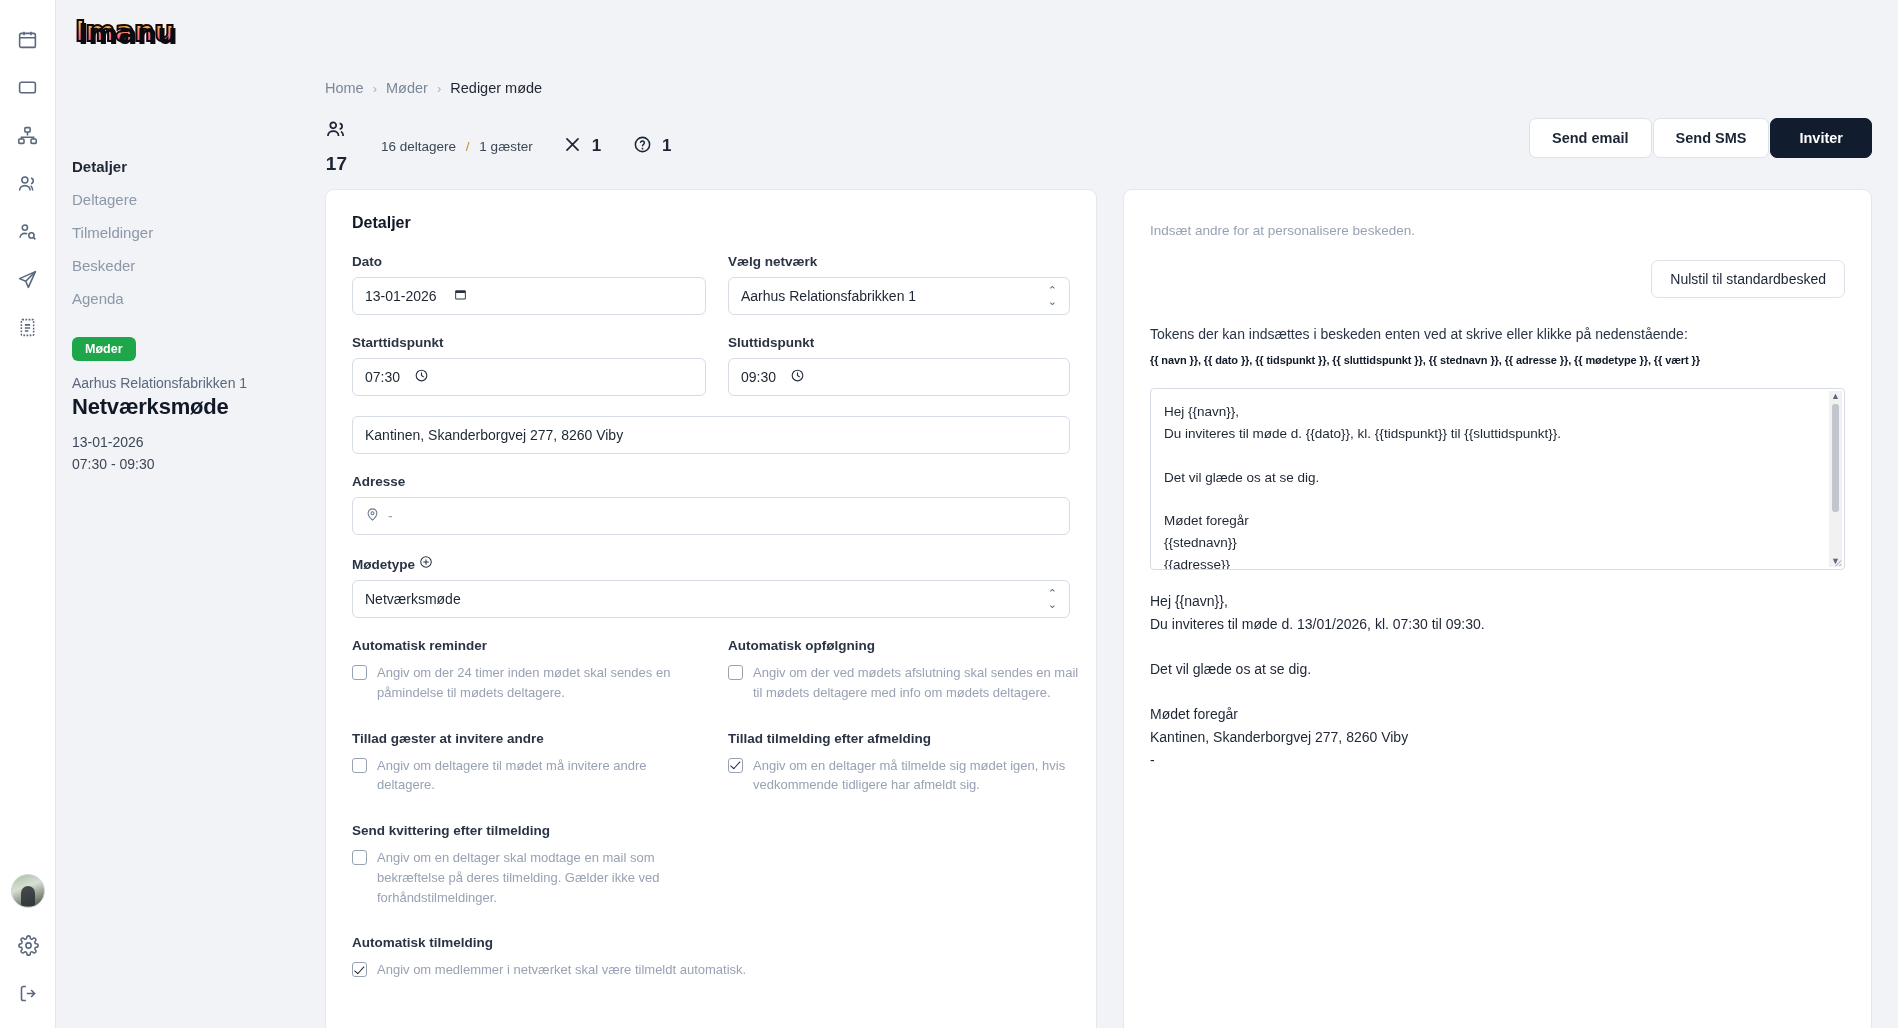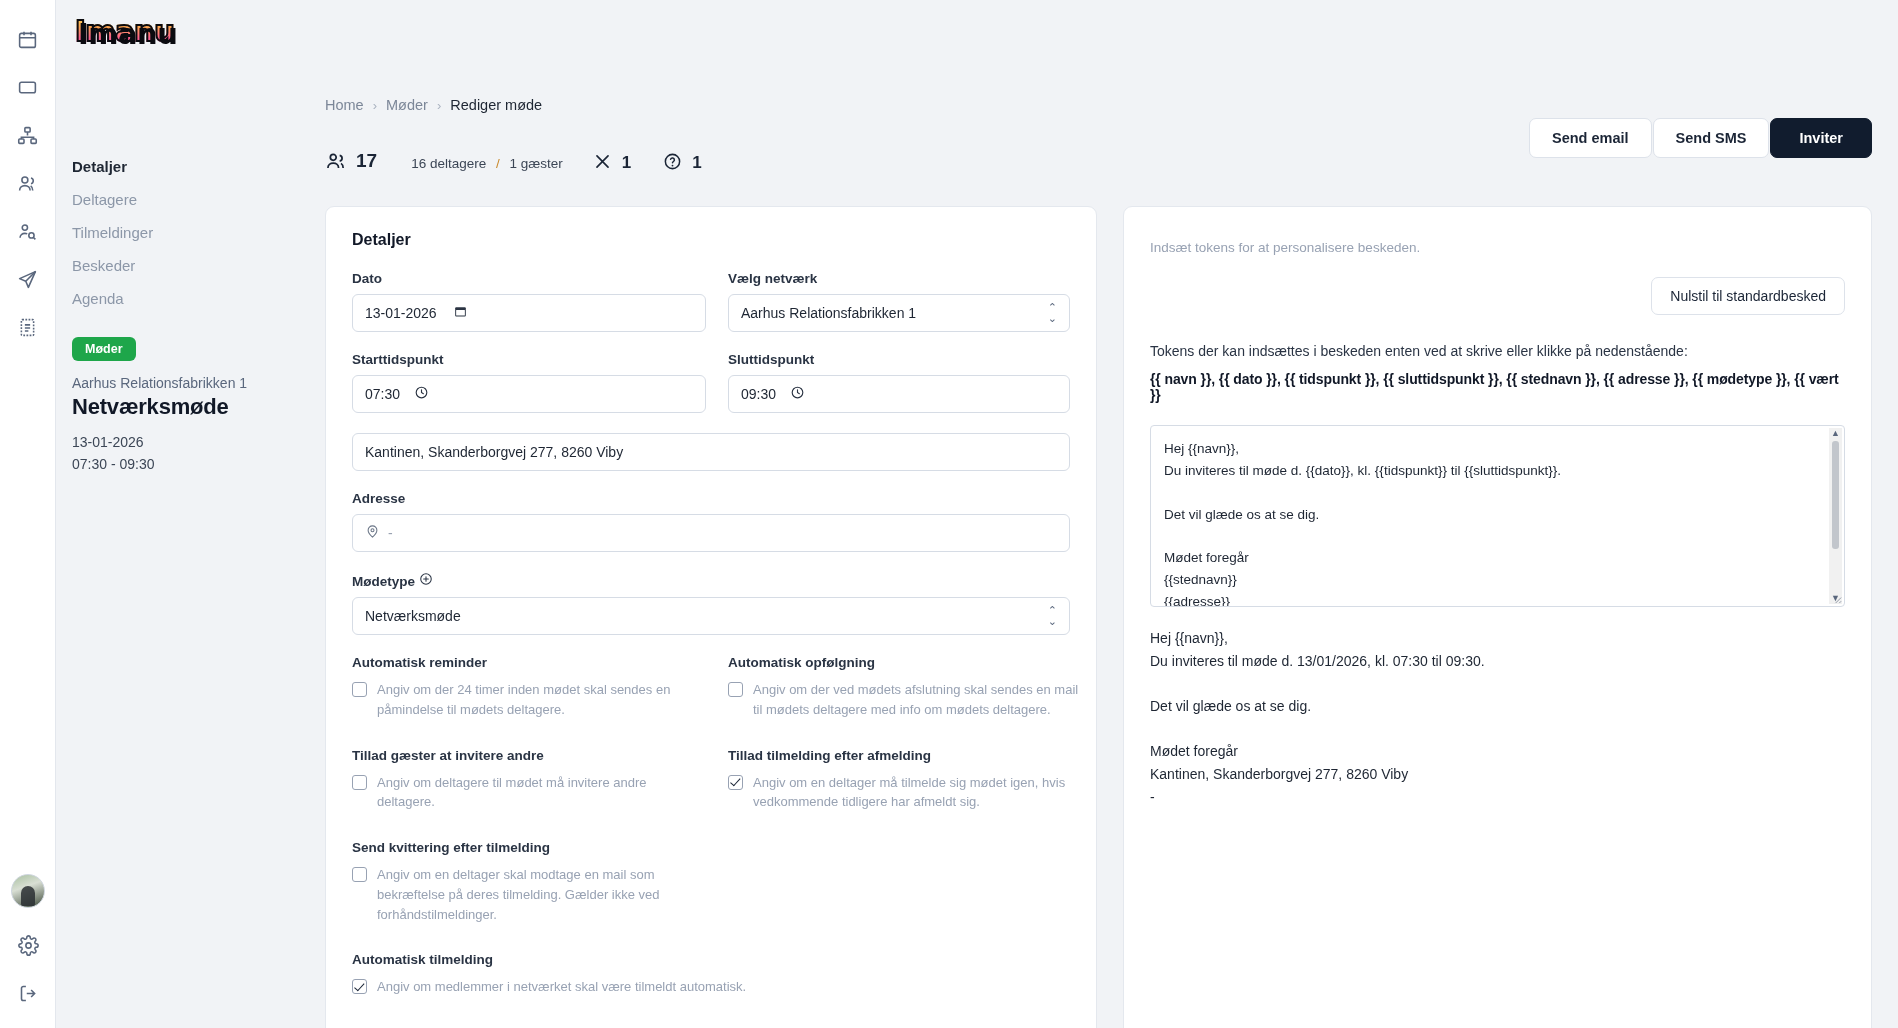--- a/index.html
+++ b/index.html
@@ -62,28 +62,28 @@
   .badge-mode {
     display: inline-block; background: #1ea64a; color: #fff;
     font-size: 12.5px; font-weight: 700; padding: 5px 13px;
     border-radius: 6px; margin-top: 22px;
   }
   .side-net { font-size: 14px; color: #5a677d; margin-top: 14px; }
   .side-title { font-size: 22px; font-weight: 700; color: #111827; margin-top: 3px; letter-spacing:-.2px;}
   .side-meta { font-size: 14px; color: #3c4656; margin-top: 12px; line-height: 1.55; }
 
   
-  .main { flex: 1; height: 1028px; position: relative; padding: 17px 26px; }
+  .main { flex: 1; height: 1028px; position: relative; padding: 0 26px; }
   .crumbs { display: flex; align-items: center; gap: 9px; font-size: 14.5px;
             padding-top: 80px; color: #7c8798; }
   .crumbs .sep { color: #aab3c0; font-size: 13px; }
   .crumbs .cur { color: #1e2633; }
 
   .toolbar { display: flex; align-items: center; margin-top: 29px; height: 42px; }
-  .tool-group { display: flex; align-items: flex-start; gap: 9px; }
+  .tool-group { display: flex; align-items: flex-end; gap: 9px; flex-direction: column; }
   .tool-num { font-size: 19px; font-weight: 700; color: #1b2536; }
   .tool-sub { font-size: 13.5px; color: #3c4656; margin-left: 34px; }
   .tool-sub .slash { color: #c98a2e; margin: 0 6px; }
   .tool-x { margin-left: 30px; display: flex; align-items: center; gap: 10px; }
   .tool-q { margin-left: 32px; display: flex; align-items: center; gap: 10px; }
   .tool-x .tool-num, .tool-q .tool-num { font-size: 17px; }
 
   .actions { position: absolute; right: 26px; top: 118px; display: flex; gap: 1px; }
   .btn {
     font-size: 14.5px; font-weight: 700; padding: 11px 22px; border-radius: 7px;
@@ -135,21 +135,21 @@
   }
   .chk-desc { font-size: 13px; color: #98a2b3; line-height: 1.52; }
   .chk-block { margin-bottom: 22px; }
 
   
   .r-h { font-size: 14.5px; font-weight: 700; color: #111827; }
   .r-sub { font-size: 13.5px; color: #98a2b3; margin-top: 9px; }
   .r-resetwrap { display: flex; justify-content: flex-end; margin-top: 22px; }
   .btn-reset { font-weight: 400; font-size: 14px; padding: 10px 18px; }
   .r-tok-lead { font-size: 14px; color: #2a3444; margin-top: 28px; }
-  .r-tokens { font-size: 14px; font-weight: 700; color: #111827; margin-top: 12px; letter-spacing: -.1px; }
+  .r-tokens { font-size: 11px; font-weight: 700; color: #111827; margin-top: 12px; letter-spacing: -.1px; }
   .ta-wrap { position: relative; margin-top: 22px; }
   .ta {
     width: 100%; height: 182px; border: 1px solid #d6dce5; border-radius: 4px;
     background: #fff; padding: 12px 28px 12px 13px; font-size: 13.5px;
     color: #1e2633; line-height: 1.62; white-space: pre-wrap; overflow: hidden;
   }
   .sbar { position: absolute; right: 3px; top: 3px; width: 13px; height: 176px;
           background: #f1f1f1; display:flex; flex-direction:column; align-items:center; }
   .sbar .ar { color: #5a677d; font-size: 9px; line-height: 11px; }
   .sbar .th { width: 7px; background: #c2c6cc; border-radius: 3px; margin: 2px 0; height: 108px; }
@@ -435,21 +435,21 @@
             <div class="chk-title">Automatisk tilmelding</div>
             <div class="chk-line">
               <span class="cbox on"></span>
               <span class="chk-desc">Angiv om medlemmer i netværket skal være tilmeldt automatisk.</span>
             </div>
           </div>
         </div>
       </div>
 
       <div class="card card-right">
-        <div class="r-sub">Indsæt tokens for at personalisere beskeden.</div>
+        <div class="r-sub">Indsæt andre for at personalisere beskeden.</div>
         <div class="r-resetwrap">
           <button class="btn btn-reset">Nulstil til standardbesked</button>
         </div>
         <div class="r-tok-lead">Tokens der kan indsættes i beskeden enten ved at skrive eller klikke på nedenstående:</div>
         <div class="r-tokens">{{ navn }}, {{ dato }}, {{ tidspunkt }}, {{ sluttidspunkt }}, {{ stednavn }}, {{ adresse }}, {{ mødetype }}, {{ vært }}</div>
 
         <div class="ta-wrap">
           <div class="ta">Hej {{navn}},
 Du inviteres til møde d. {{dato}}, kl. {{tidspunkt}} til {{sluttidspunkt}}.
 

